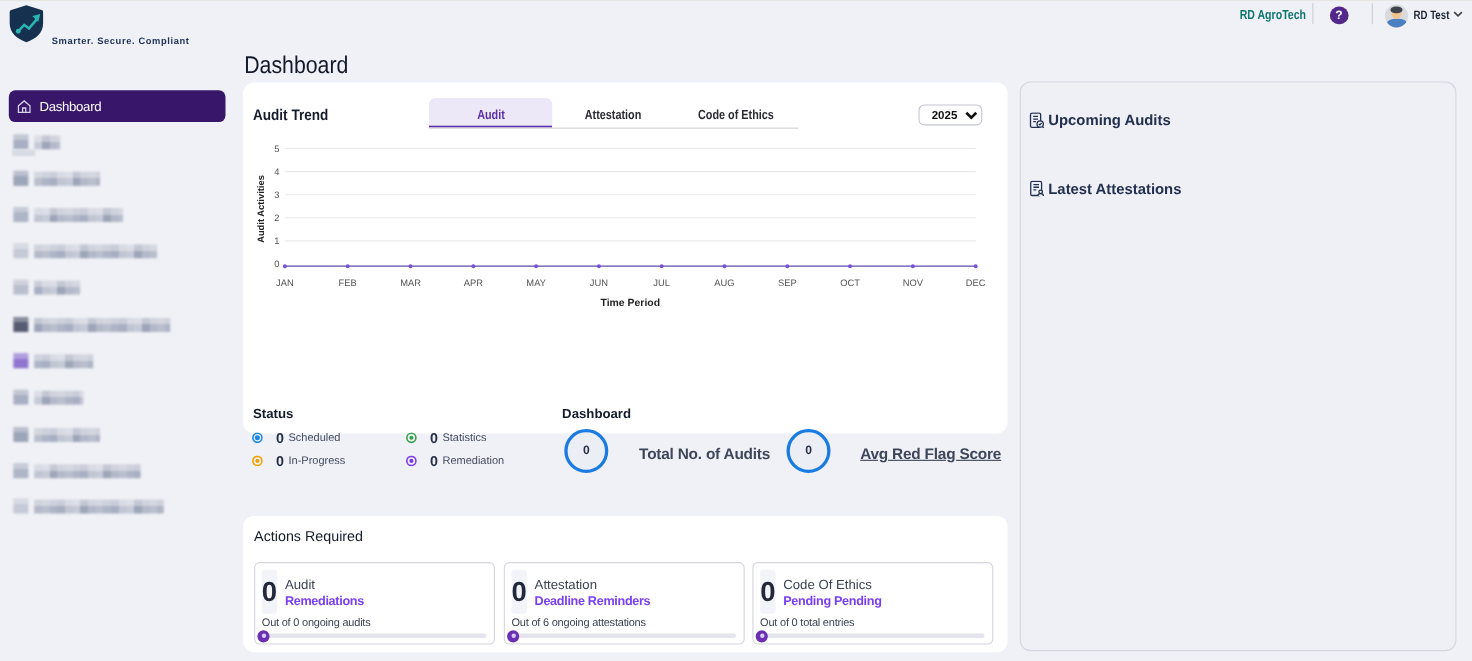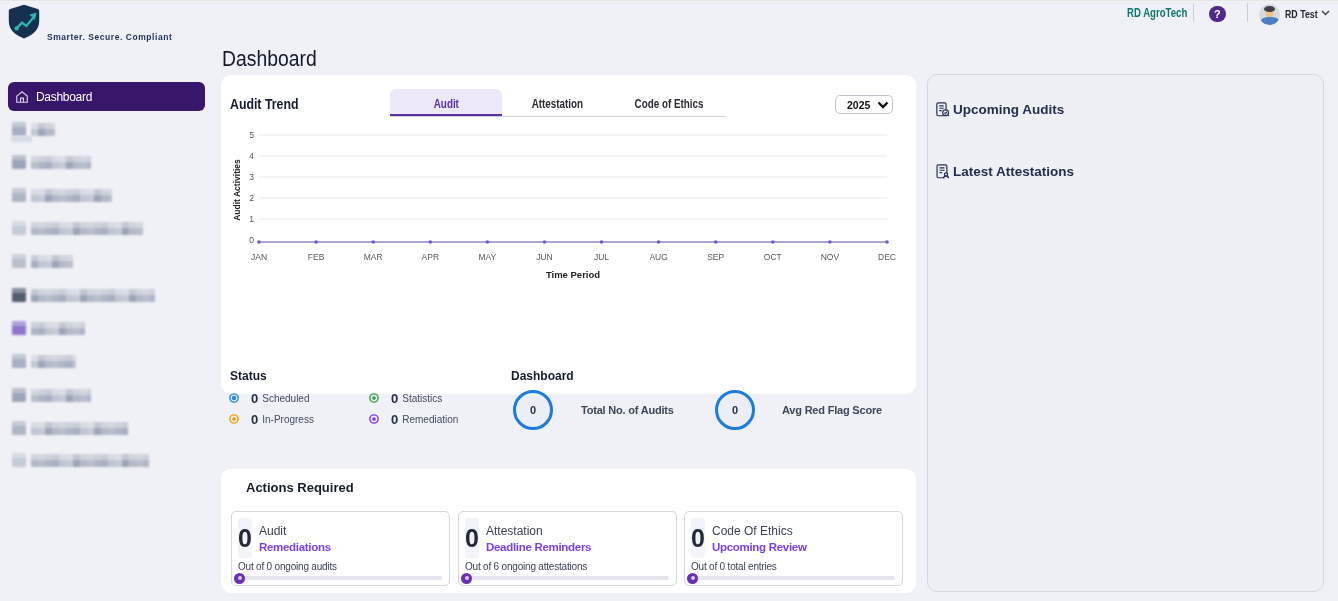--- a/index.html
+++ b/index.html
@@ -41,23 +41,23 @@
 .tab.t2 { width:111px; }
 .tab.t3 { width:113px; }
 .year-sel { position:absolute; left:614px; top:20px; width:58px; height:19px; border:1px solid #c3c6cf; border-radius:5px; background:#fff; font-size:10.5px; font-weight:bold; color:#111; display:flex; align-items:center; padding-left:11px; gap:7px; }
 
 .status-h { position:absolute; left:9px; top:294px; font-size:12px; font-weight:bold; color:#141c2c; }
 .st-item { position:absolute; height:18px; display:flex; align-items:center; }
 .st-item .num { font-size:13px; font-weight:bold; color:#253046; margin:0 4px 0 12px; }
 .st-item .lbl { font-size:10px; color:#434c5e; }
 .stats-h { position:absolute; left:290px; top:294px; font-size:12px; font-weight:bold; color:#141c2c; }
 .stat-circle { position:absolute; width:40px; height:40px; border:3.5px solid #1a7ce0; border-radius:50%; background:#eceef5; display:flex; align-items:center; justify-content:center; font-size:11px; font-weight:bold; color:#253046; }
-.stat-lbl { position:absolute; font-size:11px; font-weight:bold; color:#3d4759; letter-spacing:-0.2px; }
-
-.ar-title { position:absolute; left:25px; top:11px; font-size:13px; font-weight:bold; color:#141c2c; }
+.stat-lbl { position:absolute; font-size:14px; font-weight:bold; color:#3d4759; letter-spacing:-0.2px; }
+
+.ar-title { position:absolute; left:10px; top:11px; font-size:13px; font-weight:normal; color:#141c2c; }
 .ar-box { position:absolute; top:42px; width:219px; height:75px; border:1px solid #d5d5de; border-radius:5px; background:#fff; }
 .ar-num { position:absolute; left:6px; top:6px; width:14px; height:40px; background:#f3f4f9; border-radius:3px; font-size:25px; font-weight:bold; color:#21293a; display:flex; align-items:center; justify-content:center; }
 .ar-t1 { position:absolute; left:27px; top:12px; font-size:12px; color:#3a4254; }
 .ar-t2 { position:absolute; left:27px; top:29px; font-size:11.5px; font-weight:bold; color:#7a3ff2; letter-spacing:-0.3px; }
 .ar-small { position:absolute; left:6px; top:49px; font-size:10px; color:#3a4254; letter-spacing:-0.2px; }
 .ar-track { position:absolute; left:3px; top:64px; height:4px; border-radius:2px; background:#e3e4ee; width:207px; }
 .ar-dot { position:absolute; left:2px; top:60.5px; width:11px; height:11px; border-radius:50%; background:#6b2fb3; }
 .ar-dot::after { content:""; position:absolute; left:3.5px; top:3.5px; width:4px; height:4px; border-radius:50%; background:#d9cbf1; }
 
 
@@ -217,21 +217,21 @@
         <circle cx="7" cy="7" r="5.8" fill="none" stroke="#7c3aed" stroke-width="2"></circle>
         <circle cx="7" cy="7" r="2.6" fill="#7c3aed"></circle>
       </svg>
     <span class="num">0</span>
       <span class="lbl">Remediation</span>
   </div>
   <div class="stats-h">Dashboard</div>
   <div class="stat-circle" style="left:292px;top:315px;">0</div>
   <div class="stat-lbl" style="left:360px;top:329px;">Total No. of Audits</div>
   <div class="stat-circle" style="left:494px;top:315px;">0</div>
-  <div class="stat-lbl" style="left:561px;top:329px;">Avg Red Flag Score</div>
+  <div class="stat-lbl" style="left:561px;top:329px;text-decoration:underline;">Avg Red Flag Score</div>
 </div>
 
 <div class="card card2">
   <div class="ar-title">Actions Required</div>
   <div class="ar-box" style="left:10px;">
     <div class="ar-num">0</div>
     <div class="ar-t1">Audit</div>
     <div class="ar-t2">Remediations</div>
     <div class="ar-small">Out of 0 ongoing audits</div>
     <div class="ar-track"></div>
@@ -241,21 +241,21 @@
     <div class="ar-num">0</div>
     <div class="ar-t1">Attestation</div>
     <div class="ar-t2">Deadline Reminders</div>
     <div class="ar-small">Out of 6 ongoing attestations</div>
     <div class="ar-track"></div>
     <div class="ar-dot"></div>
   </div>
   <div class="ar-box" style="left:463px;">
     <div class="ar-num">0</div>
     <div class="ar-t1">Code Of Ethics</div>
-    <div class="ar-t2">Upcoming Review</div>
+    <div class="ar-t2">Pending Pending</div>
     <div class="ar-small">Out of 0 total entries</div>
     <div class="ar-track"></div>
     <div class="ar-dot"></div>
   </div>
 </div>
 
 <div class="rpanel">
   <div class="rp-head" style="top:27px;">
     <svg width="15" height="15" viewBox="0 0 14 14" fill="none" stroke="#232f4e" stroke-width="1.1">
         <rect x="1.7" y="0.8" width="8.6" height="12" rx="1.3"></rect>

